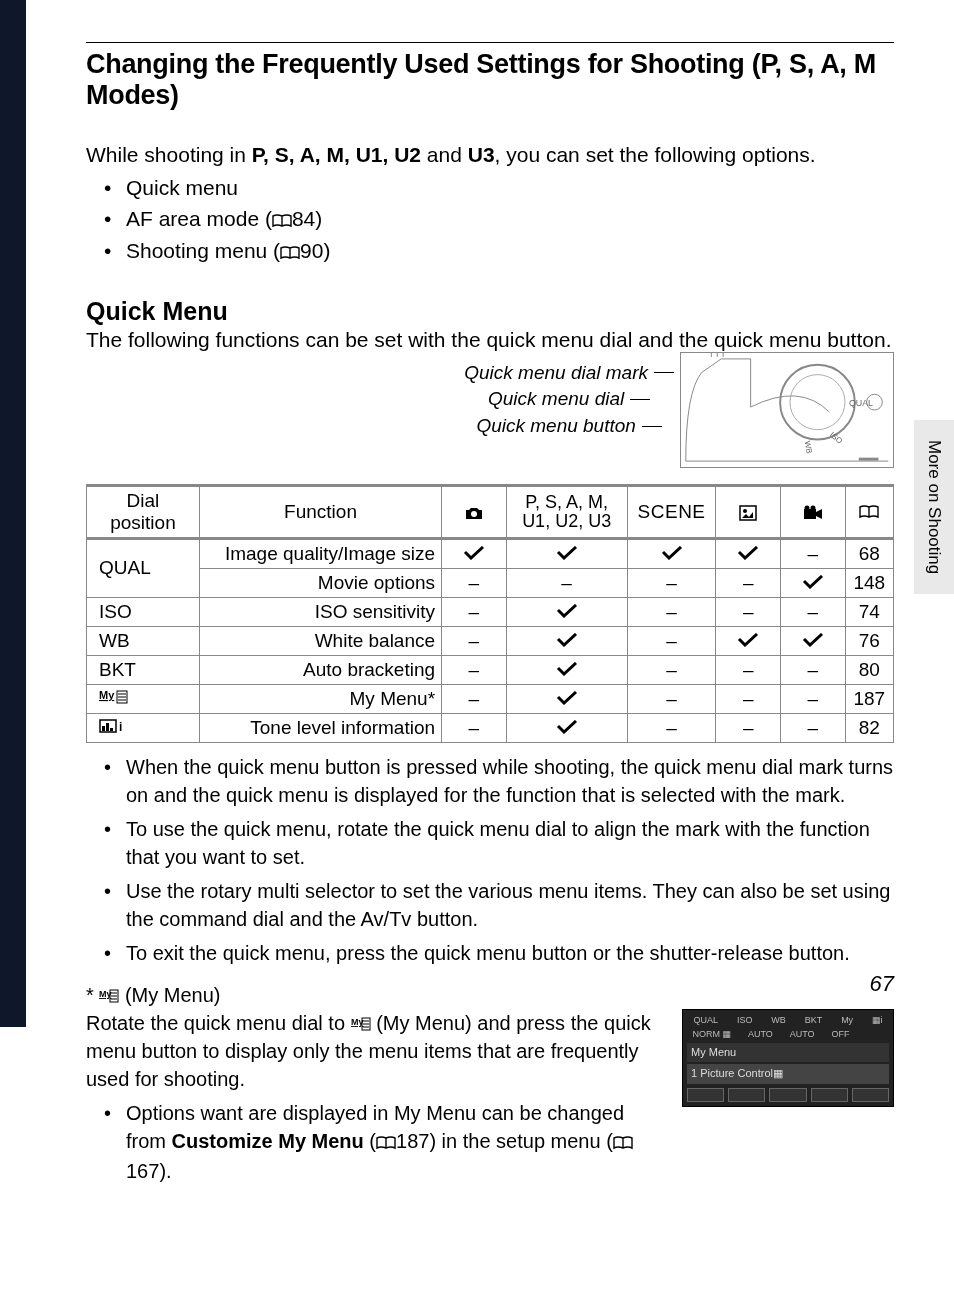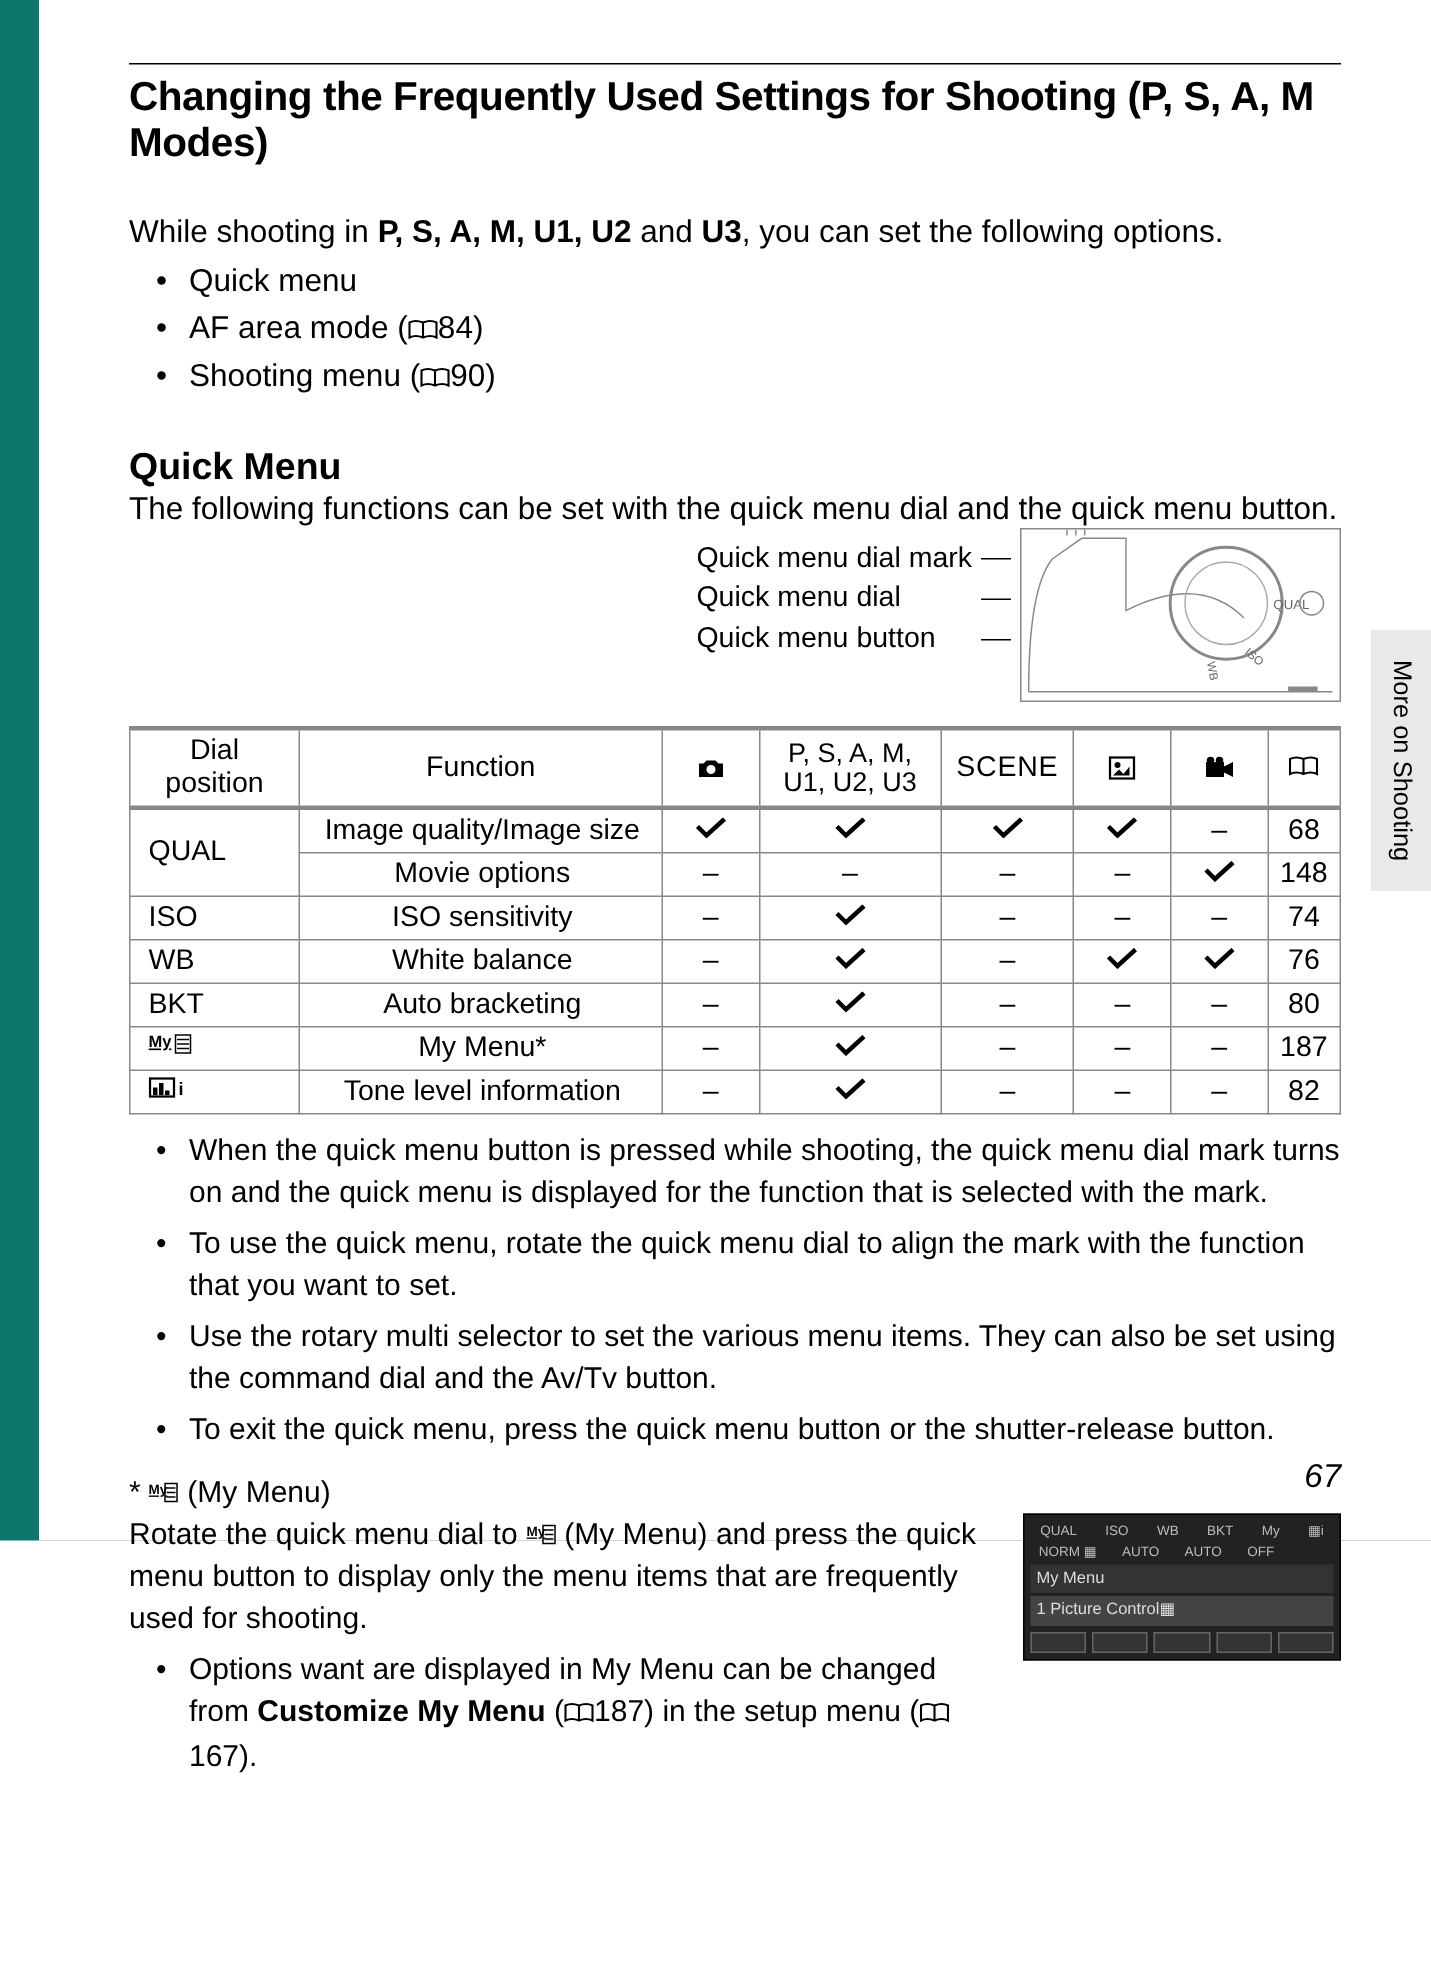--- a/index.html
+++ b/index.html
@@ -1,40 +1,40 @@
 <!DOCTYPE html>
 <html><head>
 <meta charset="utf-8">
 <style>
   * { box-sizing: border-box; margin: 0; padding: 0; }
   html, body { width: 954px; height: 1314px; font-family: "Myriad Pro", "Segoe UI", Arial, sans-serif; color: #000; background: #fff; }
-  .frame { width: 954px; height: 1027px; position: relative; background: #0f766e; }
+  .frame { width: 954px; height: 1027px; position: relative; background: #0f172a; }
   .page { position: absolute; left: 26px; top: 0; right: 0; bottom: 0; background: #fff; padding: 42px 60px 40px 60px; }
   .hdr-rule { border-top: 1px solid #000; margin-bottom: 6px; }
   h1 { font-size: 27px; font-weight: 700; letter-spacing: -0.3px; }
   .intro { margin-top: 30px; font-size: 21px; line-height: 1.35; }
   .intro .sc { font-family: Arial, sans-serif; font-weight: 700; }
   ul.b { list-style: none; margin: 4px 0 0 18px; }
   ul.b li { font-size: 21px; line-height: 1.45; position: relative; padding-left: 22px; }
   ul.b li::before { content: "•"; position: absolute; left: 0; top: 0; }
   .book { display: inline-block; vertical-align: -2px; }
   .book svg { width: 20px; height: 14px; }
   h2 { font-size: 25px; font-weight: 700; margin-top: 28px; }
   .qm-desc { font-size: 21px; margin-top: 2px; }
   .diagram-wrap { position: relative; height: 120px; margin-top: 4px; }
   .lbls { position: absolute; right: 220px; top: 4px; text-align: right; font-size: 19px; line-height: 1.4; }
-  .lbls .row { display: flex; justify-content: space-between; align-items: center; gap: 6px; }
+  .lbls .row { display: flex; justify-content: center; align-items: center; gap: 6px; font-style: italic; }
   .lbls .ln { width: 20px; border-top: 1px solid #000; }
   .camera-diagram { position: absolute; right: 0; top: -4px; width: 214px; height: 116px; border: 1px solid #888; }
   table.qm { width: 100%; border-collapse: collapse; margin-top: 8px; font-size: 19px; }
   table.qm th, table.qm td { border: 1px solid #888; text-align: center; vertical-align: middle; padding: 3px 6px; }
   table.qm thead th { background: #fff; font-weight: 400; }
   table.qm thead tr { border-top: 3px solid #888; border-bottom: 3px solid #888; }
   table.qm .dial { font-family: Arial, sans-serif; font-weight: 400; }
-  table.qm td.fn { text-align: center; padding-left: 8px; }
+  table.qm td.fn { text-align: right; padding-left: 8px; }
   table.qm td.dp { text-align: left; padding-left: 12px; font-family: Arial, sans-serif; }
   table.qm td.dp .lbl { display: inline-block; }
   .chk svg { width: 22px; height: 14px; }
   .dash { font-size: 19px; }
   .col-dp { width: 14%; }
   .col-fn { width: 30%; }
   .col-a  { width: 8%; }
   .col-b  { width: 15%; }
   .col-c  { width: 11%; }
   .col-d  { width: 8%; }

